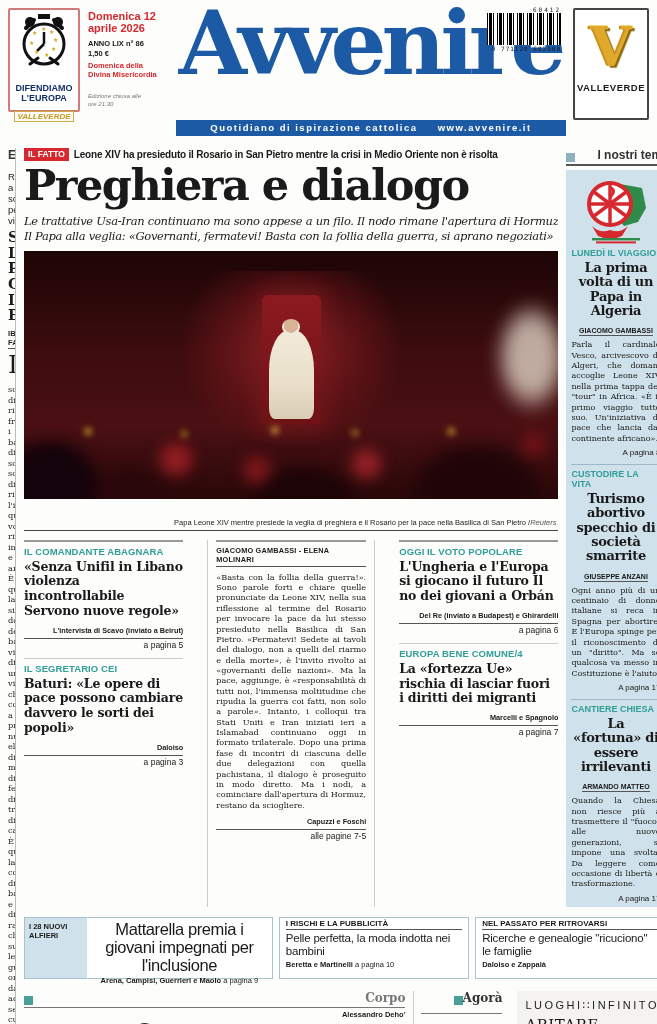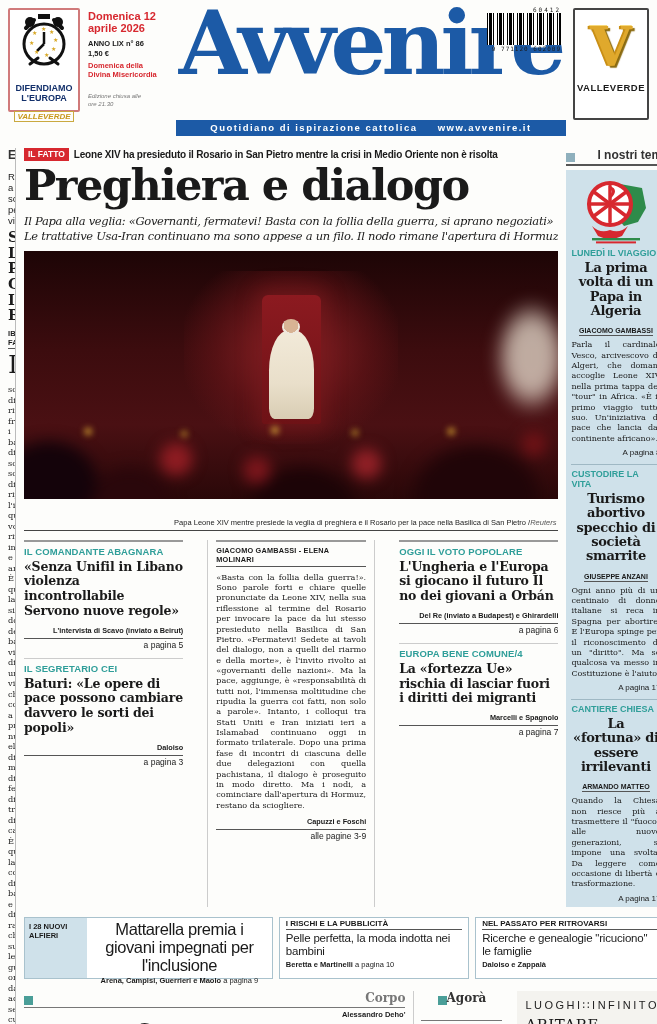--- a/index.html
+++ b/index.html
@@ -153,21 +153,21 @@
   .corpo-head .t { font-family:"DejaVu Serif",serif; font-weight:bold; font-size:12px; color:#777; }
   .corpo-author { font-family:"Liberation Sans",sans-serif; font-weight:bold; font-size:7.5px; text-align:right; margin:2px 0 4px; }
   .corpo-body { display:flex; gap:10px; }
   .corpo-title-col { width:86px; }
   .corpo-title { font-family:"DejaVu Serif",serif; font-weight:bold; font-size:15px; letter-spacing:-.3px; }
   .corpo-col { flex:1; font-size:8px; line-height:1.3; text-align:justify; }
   .corpo-col.c1::first-letter { float:left; font-size:24px; line-height:20px; padding-right:2px; }
 
   
   .agora { width:96px; border-left:1px solid #ccc; padding:0 7px; }
-  .agora-head { display:flex; justify-content:center; align-items:flex-end; border-bottom:1px solid #777; padding-bottom:15px; margin-bottom:4px; }
+  .agora-head { display:flex; justify-content:flex-end; align-items:flex-end; border-bottom:1px solid #777; padding-bottom:8px; margin-bottom:4px; }
   .agora-head .t { font-family:"DejaVu Serif",serif; font-weight:bold; font-size:12px; color:#333; }
   .ag-kicker { display:inline-block; font-family:"Liberation Sans",sans-serif; font-weight:bold; font-size:8px; color:#2f9e99;
     border-bottom:1px solid #2f9e99; padding-bottom:1px; margin:4px 0 2px; }
 
   
   .adbox { width:148px; margin-left:8px; background:#f4f3ef; padding:8px 8px 6px; position:relative; overflow:hidden; }
   .ad-masthead { font-family:"Liberation Sans",sans-serif; font-size:11px; letter-spacing:2.5px; color:#222; }
   .ad-title { font-family:"DejaVu Serif",serif; font-size:15px; letter-spacing:.5px; line-height:1.1; margin-top:5px; }
 
   
@@ -263,22 +263,22 @@
 
     <div class="right-region">
       <div class="top-row">
 
         <div class="center-col">
           <div class="fatto-line">
             <span class="fatto-badge">IL FATTO</span>
             <span class="fatto-kicker">Leone XIV ha presieduto il Rosario in San Pietro mentre la crisi in Medio Oriente non è risolta</span>
           </div>
           <h1 class="lead-headline">Preghiera e dialogo</h1>
+          <div class="deck">Le trattative Usa-Iran continuano ma sono appese a un filo. Il nodo rimane l'apertura di Hormuz</div>
           <div class="deck">Il Papa alla veglia: «Governanti, fermatevi! Basta con la follia della guerra, si aprano negoziati»</div>
-          <div class="deck">Le trattative Usa-Iran continuano ma sono appese a un filo. Il nodo rimane l'apertura di Hormuz</div>
 
           <div class="photo">
             <div class="ph-glow"></div>
             <div class="ph-chair"></div>
             <div class="ph-pope"></div>
             <div class="ph-head"></div>
             <div class="ph-gold"></div>
             <div class="ph-light"></div>
             <div class="ph-fore"></div>
           </div>
@@ -299,21 +299,21 @@
               <div class="news-title">Baturi: «Le opere di pace possono cambiare davvero le sorti dei popoli»</div>
               <div class="news-byline">Daloiso</div>
               <div class="news-page">a pagina 3</div>
             </div>
 
             <div class="tc mid">
               <div class="news-rule"></div>
               <div class="mid-byline">GIACOMO GAMBASSI - ELENA MOLINARI</div>
               <div class="body-text" style="font-size:8.1px">«Basta con la follia della guerra!». Sono parole forti e chiare quelle pronunciate da Leone XIV, nella sua riflessione al termine del Rosario per invocare la pace da lui stesso presieduto nella Basilica di San Pietro. «Fermatevi! Sedete ai tavoli del dialogo, non a quelli del riarmo e della morte», è l'invito rivolto ai «governanti delle nazioni». Ma la pace, aggiunge, è «responsabilità di tutti noi, l'immensa moltitudine che ripudia la guerra coi fatti, non solo a parole». Intanto, i colloqui tra Stati Uniti e Iran iniziati ieri a Islamabad continuano oggi in formato trilaterale. Dopo una prima fase di incontri di ciascuna delle due delegazioni con quella pachistana, il dialogo è proseguito in modo diretto. Ma i nodi, a cominciare dall'apertura di Hormuz, restano da sciogliere.</div>
               <div class="news-byline">Capuzzi e Foschi</div>
-              <div class="news-page">alle pagine 3-9</div>
+              <div class="news-page">alle pagine 7-5</div>
             </div>
 
             <div class="tc">
               <div class="news-rule"></div>
               <div class="kicker">OGGI IL VOTO POPOLARE</div>
               <div class="news-title">L'Ungheria e l'Europa si giocano il futuro Il no dei giovani a Orbán</div>
               <div class="news-byline">Del Re (inviato a Budapest) e Ghirardelli</div>
               <div class="news-page">a pagina 6</div>
               <div class="news-sep"></div>
               <div class="kicker">EUROPA BENE COMUNE/4</div>

